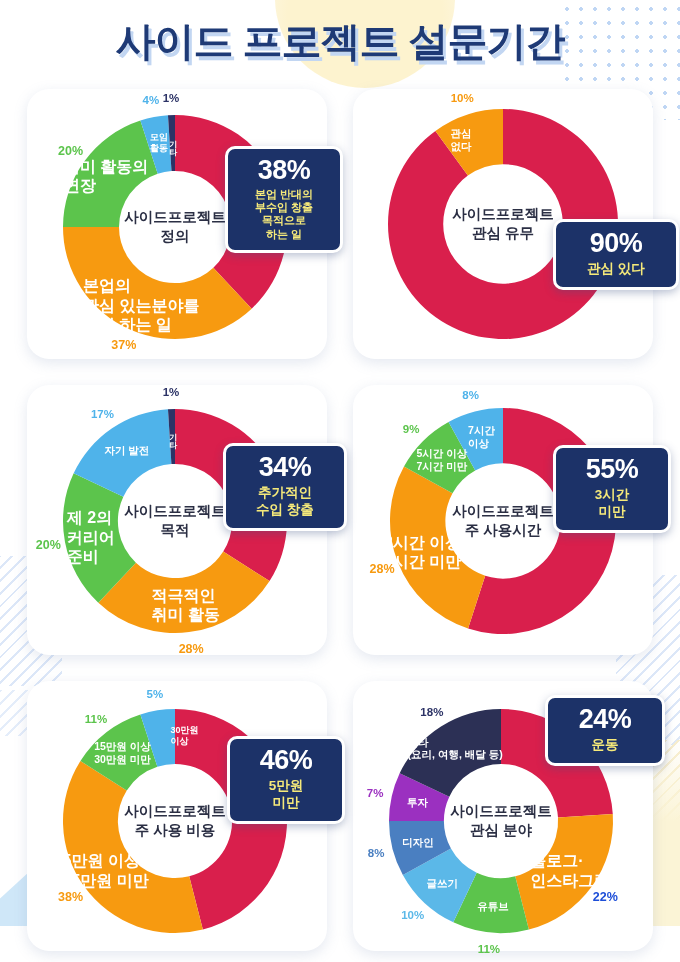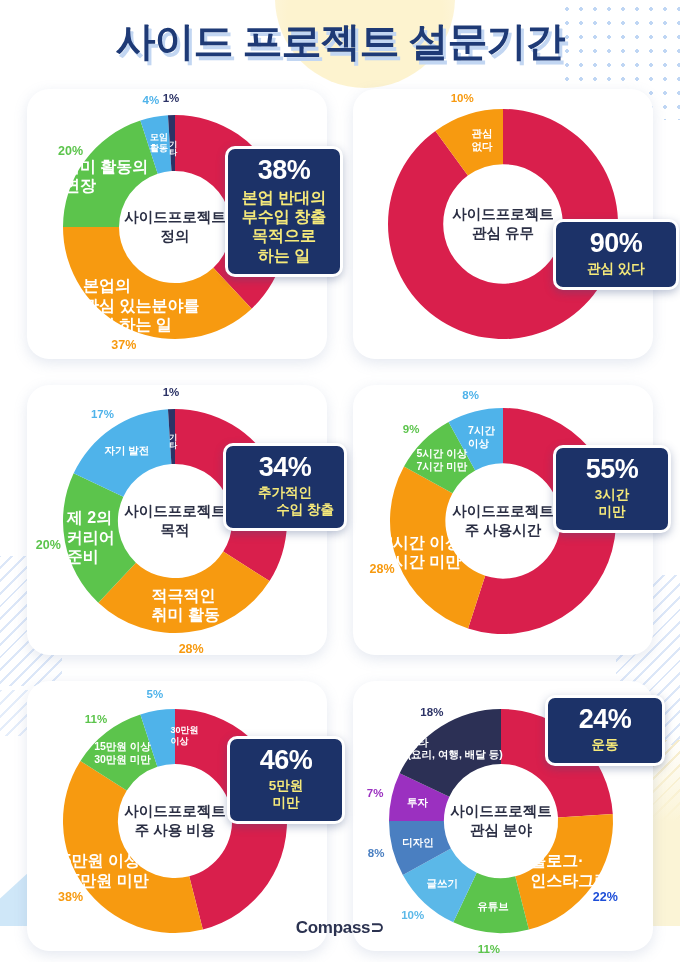--- a/index.html
+++ b/index.html
@@ -105,21 +105,21 @@
     z-index:9;
   }
   .callout .big{
     color:#ffffff;font-size:27px;font-weight:bold;line-height:1;
     letter-spacing:-.5px;
   }
   .callout .sub{
     color:#f5e97a;font-size:13.5px;font-weight:bold;line-height:1.25;margin-top:4px;
     white-space:nowrap;
   }
-  .callout .sub.small{font-size:16px;line-height:1.2;}
+  .callout .sub.small{font-size:11px;line-height:1.2;}
 
   
   .footer{position:absolute;left:0;bottom:0;width:680px;height:70px;z-index:6;}
   .logo{
     position:absolute;left:0;right:0;bottom:24px;text-align:center;
     font-size:17px;font-weight:bold;color:#2b3250;letter-spacing:-.3px;
   }
   .meta{
     position:absolute;right:24px;bottom:48px;text-align:left;
     font-size:11px;color:#2b3250;line-height:1.5;font-weight:bold;
@@ -176,21 +176,21 @@
         <div class="sub small" style="margin-top: 0px;">하는 일</div>
       </div>
     </div>
     <div class="card">
       <div class="chartbox"><svg width="300" height="270">
           <path d="M 150 20 A 115 115 0 1 1 82.40469598636558 41.963045646881056 L 114.8504419129101 86.62078373637814 A 59.800000000000004 59.800000000000004 0 1 0 150 75.19999999999999 Z" fill="#D91F4C"></path>
           <path d="M 82.40469598636558 41.963045646881056 A 115 115 0 0 1 149.99999999999997 20 L 150 75.19999999999999 A 59.800000000000004 59.800000000000004 0 0 0 114.8504419129101 86.62078373637814 Z" fill="#F79A10"></path>
         </svg><div class="center-label" style="left: 150px; top: 135px; transform: translate(-50%, -50%);">
           <div>사이드프로젝트</div>
           <div>관심 유무</div>
-        </div><div class="slice-label" style="left: 129px; top: 50.8277px;">
+        </div><div class="slice-label" style="left: 108px; top: 50.8277px;">
           <div>관심</div>
           <div>없다</div>
         </div><div class="pct" style="left: 109.21px; top: 9.46054px; color: rgb(247, 154, 16);">10%</div></div>
       <div class="callout" style="left: 200px; top: 130px; min-width: 100px;">
         <div class="big">90%</div>
         <div class="sub">관심 있다</div>
       </div>
     </div>
     <div class="card">
       <div class="chartbox"><svg width="300" height="270">
@@ -210,21 +210,21 @@
           <div>커리어</div>
           <div>준비</div>
         </div><div class="pct big" style="left: 21.2849px; top: 160.172px; color: rgb(92, 196, 76);">20%</div><div class="slice-label" style="left: 99.8533px; top: 65.1543px;">
           <div>자기 발전</div>
         </div><div class="pct" style="left: 75.4912px; top: 29.3066px; color: rgb(79, 179, 234);">17%</div><div class="slice-label vert" style="left: 145.309px; top: 50.3847px;">
           <div>기타</div>
         </div><div class="pct" style="left: 143.948px; top: 7.06365px; color: rgb(44, 51, 102);">1%</div></div>
       <div class="callout" style="left: 196px; top: 58px; min-width: 98px;">
         <div class="big">34%</div>
         <div class="sub">추가적인</div>
-        <div class="sub" style="margin-top: 0px; text-align: right;">수입 창출</div>
+        <div class="sub" style="margin-top: 0px;">수입 창출</div>
       </div>
     </div>
     <div class="card">
       <div class="chartbox"><svg width="300" height="270">
           <path d="M 150 23 A 113 113 0 1 1 115.0810796356309 243.46938634135233 L 132.19135061417177 190.8093870340897 A 57.63 57.63 0 1 0 150 78.37 Z" fill="#D91F4C"></path>
           <path d="M 115.0810796356309 243.46938634135233 A 113 113 0 0 1 50.977345155043466 81.56183482650607 L 99.49844602907217 108.2365357615181 A 57.63 57.63 0 0 0 132.19135061417177 190.8093870340897 Z" fill="#F79A10"></path>
           <path d="M 50.977345155043466 81.56183482650607 A 113 113 0 0 1 95.56183482650627 36.977345155043366 L 122.2365357615182 85.49844602907211 A 57.63 57.63 0 0 0 99.49844602907217 108.2365357615181 Z" fill="#5CC44C"></path>
           <path d="M 95.56183482650627 36.977345155043366 A 113 113 0 0 1 150.00000000000009 23 L 150.00000000000003 78.37 A 57.63 57.63 0 0 0 122.2365357615182 85.49844602907211 Z" fill="#4FB3EA"></path>
         </svg><div class="center-label" style="left: 150px; top: 136px; transform: translate(-50%, -50%);">
           <div>사이드프로젝트</div>
@@ -300,14 +300,13 @@
       <div class="callout" style="left: 192px; top: 14px; min-width: 94px;">
         <div class="big">24%</div>
         <div class="sub">운동</div>
       </div>
     </div>
   </div>
 
 <div class="footer">
   <div class="meta">
   </div>
-  <div class="logo">Compass⊃</div>
 </div>
 
 </body></html>

